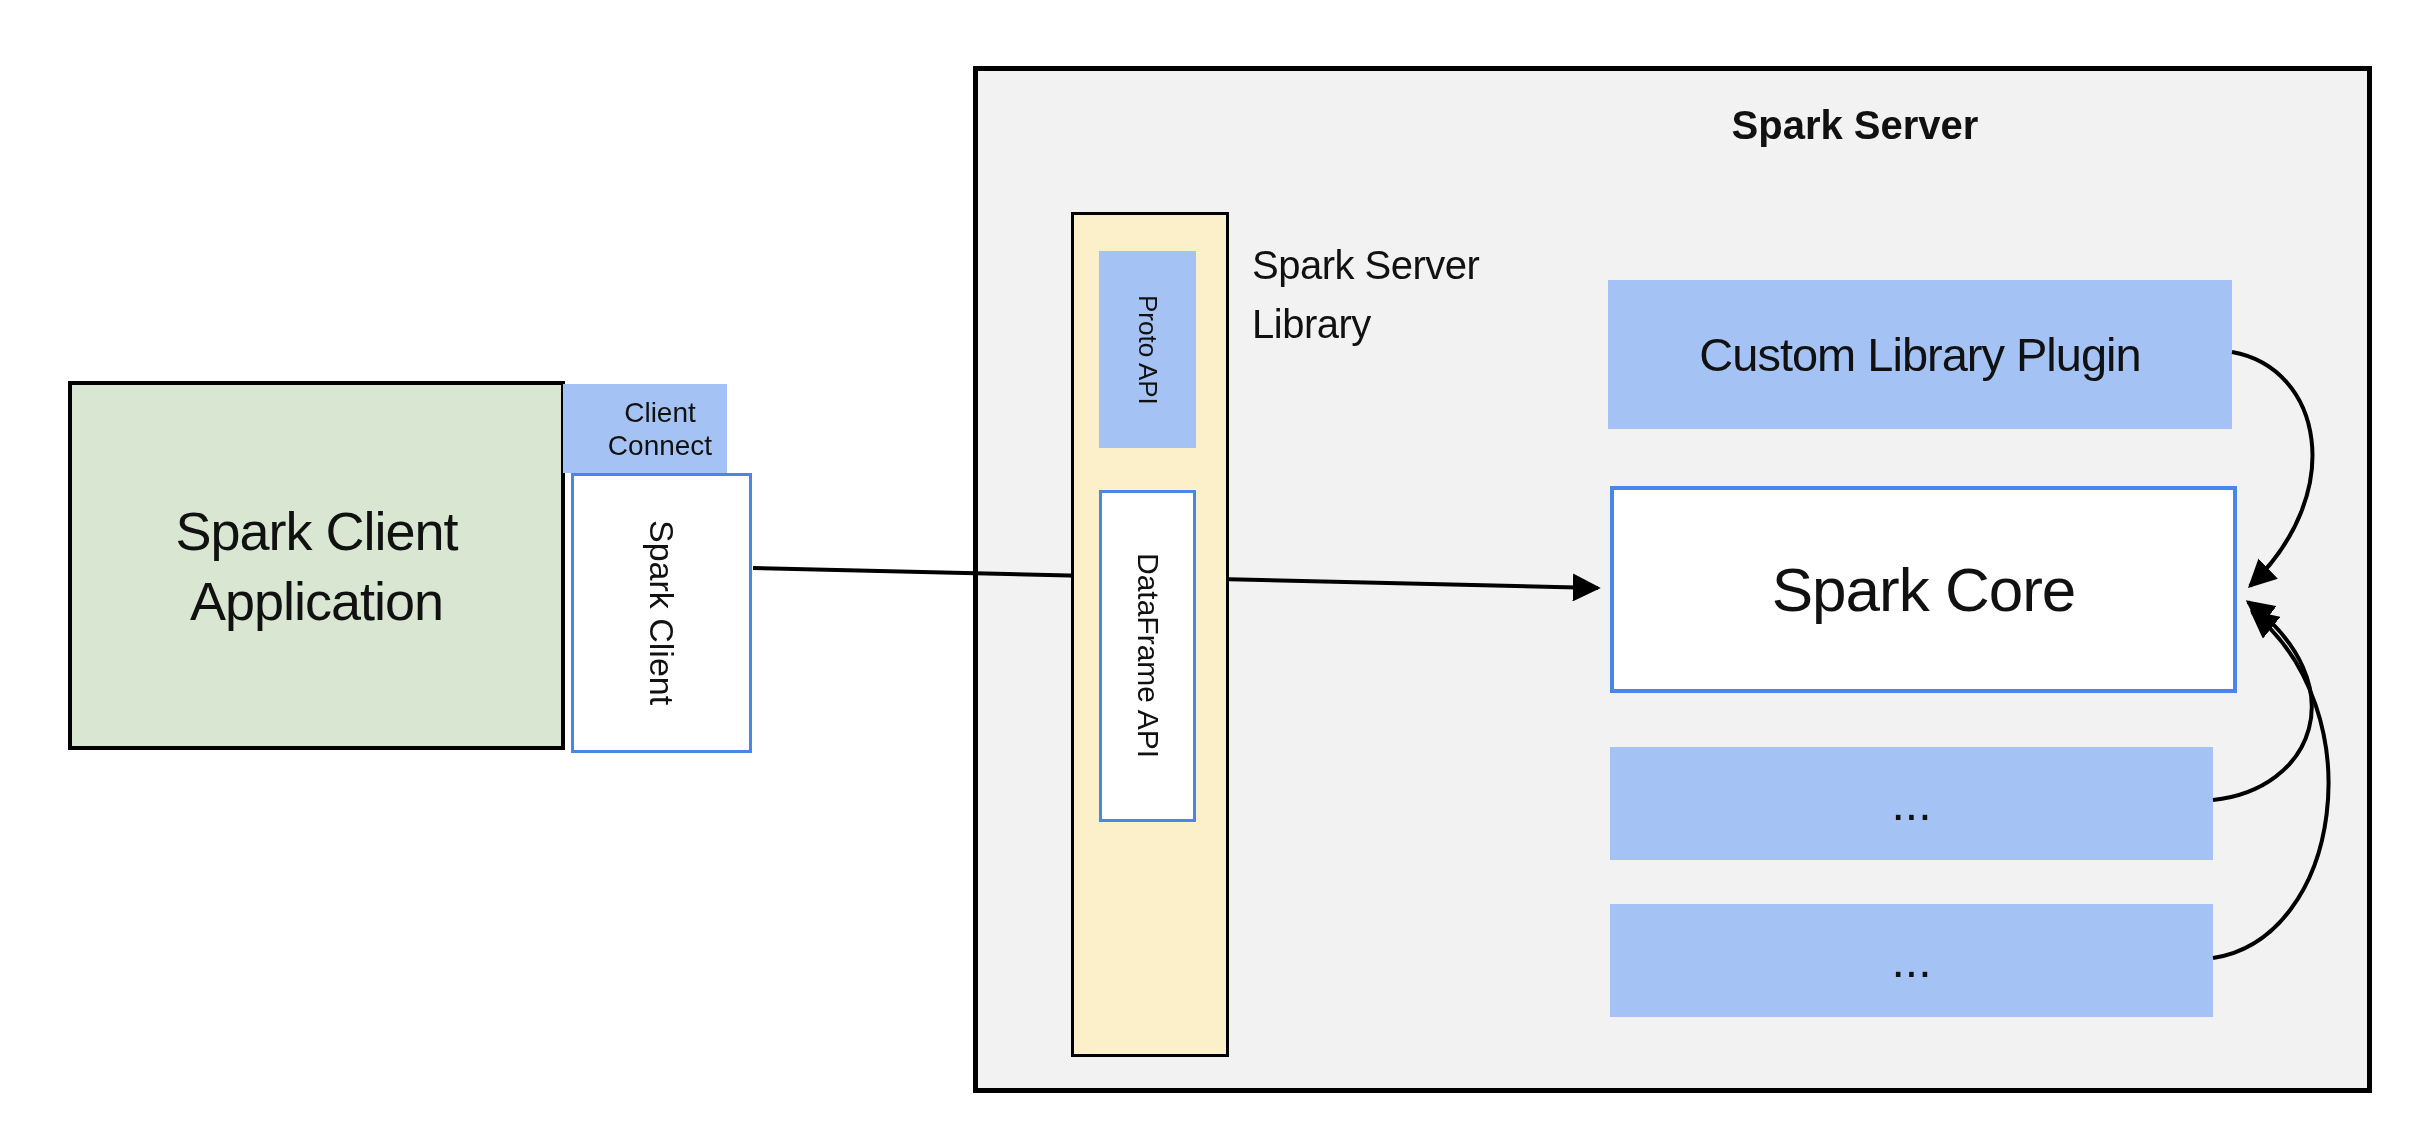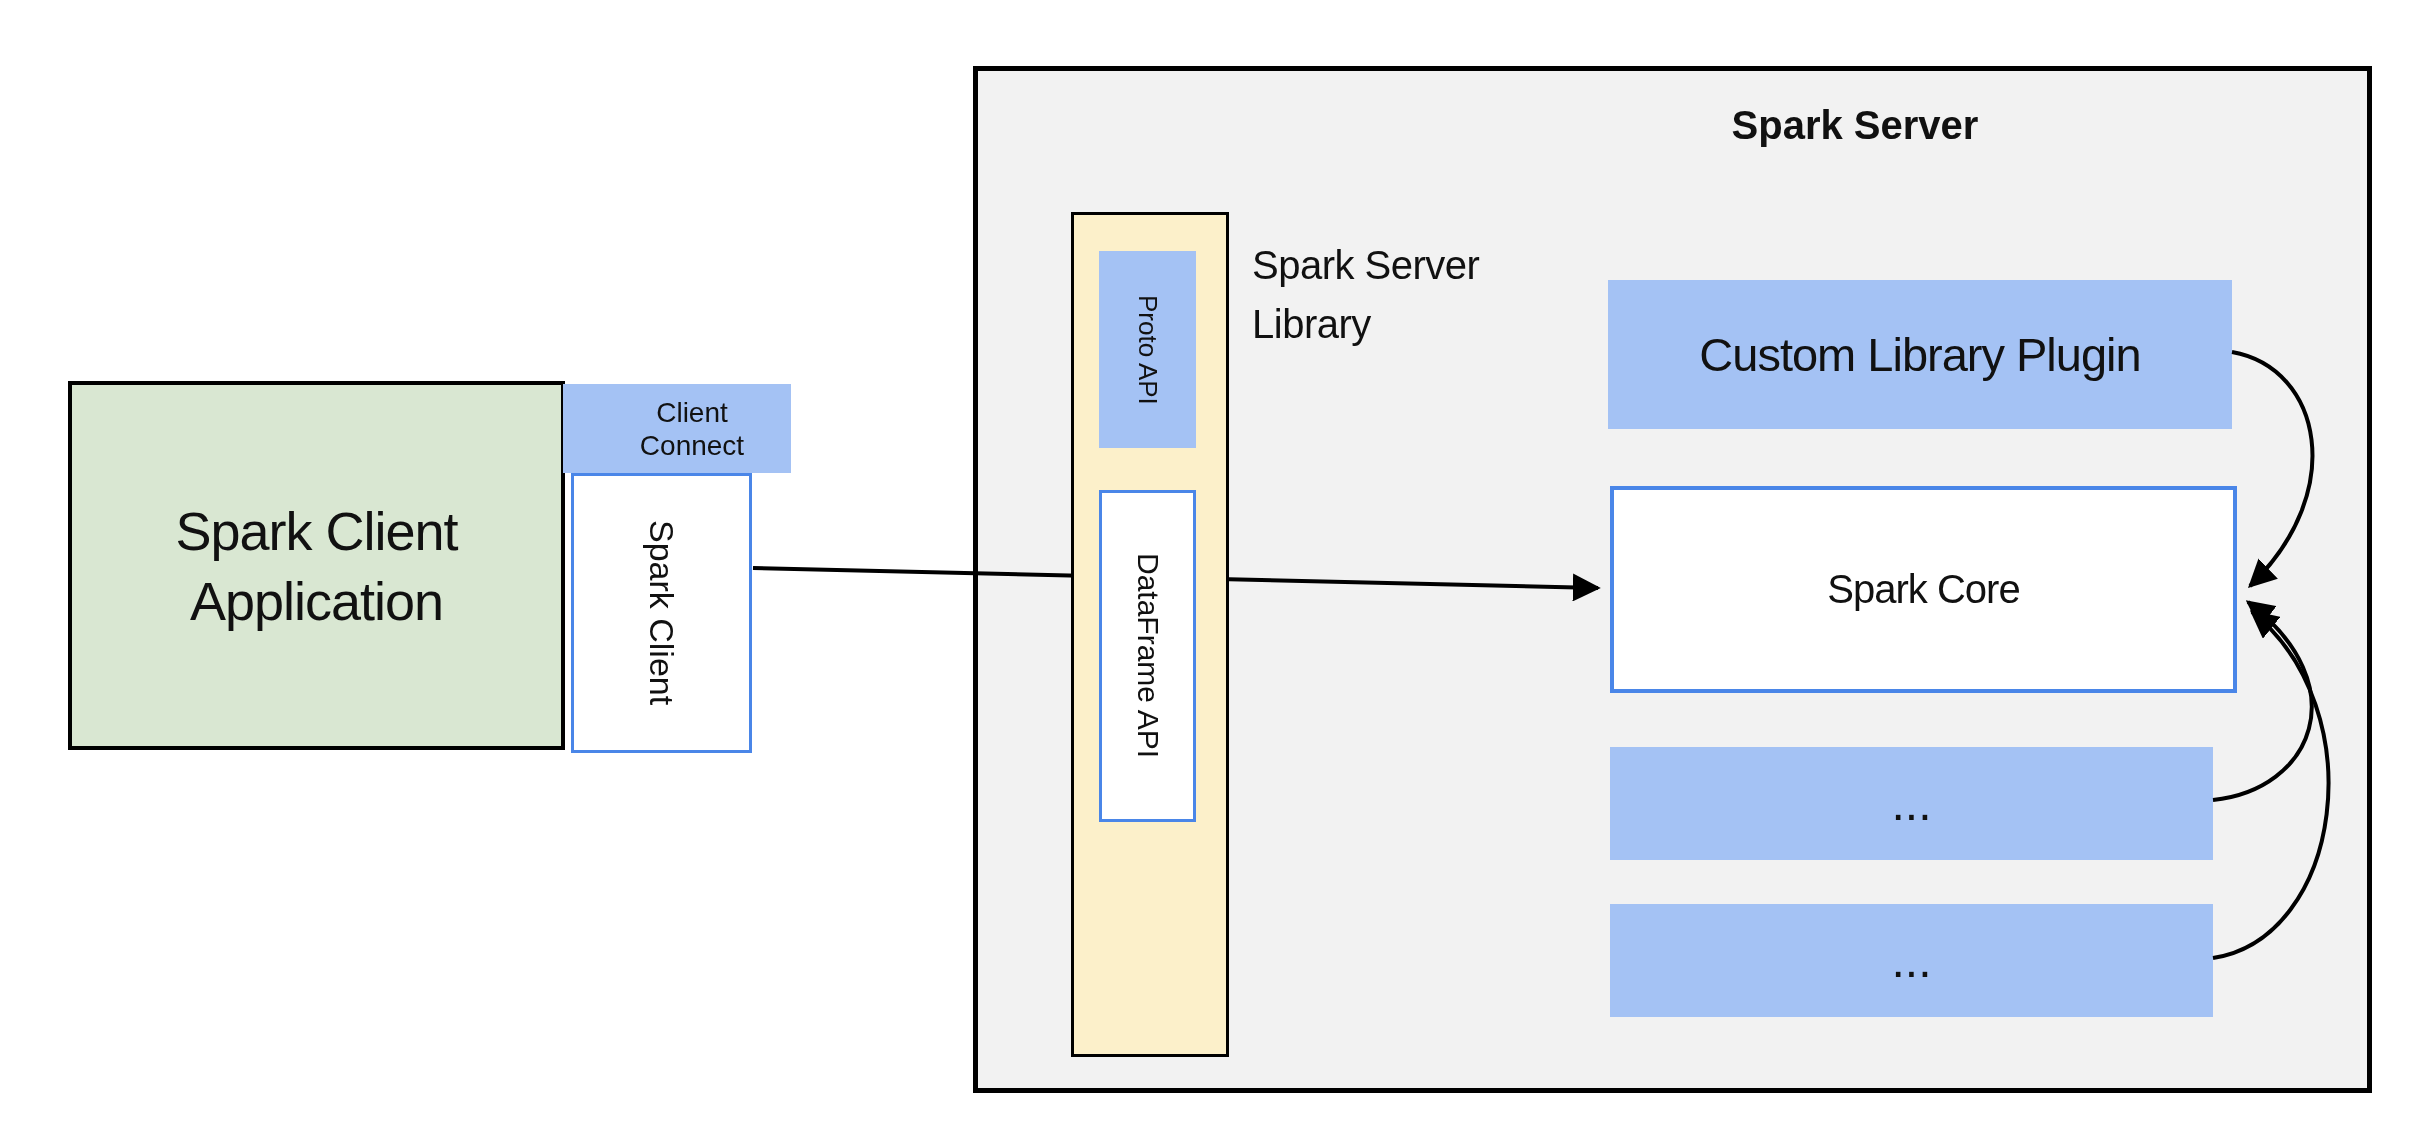--- a/index.html
+++ b/index.html
@@ -8,39 +8,39 @@
     font-family:"Liberation Sans", sans-serif; color:#111111; overflow:hidden;
   }
   .abs { position:absolute; box-sizing:border-box; }
   .flexc { display:flex; align-items:center; justify-content:center; text-align:center; }
 
   
   .gray-box   { left:973px;  top:66px;  width:1399px; height:1027px; background:var(--gray_fill,#f2f2f2); border:5px solid #000; z-index:1; }
   .green-box  { left:68px;   top:381px; width:497px;  height:369px;  background:var(--green_fill,#d9e7d2); border:4px solid #000; z-index:1;
                 font-size:54px; line-height:70px; letter-spacing:-1px; }
   
-  .client-package { left:563px; top:384px; width:228px; height:89px; background:var(--blue_fill,#a4c2f4); z-index:3;
+  .client-package { left:563px; top:384px; width:164px; height:89px; background:var(--blue_fill,#a4c2f4); z-index:3;
                     font-size:28px; line-height:33px;padding-left:30px; }
   .spark-client-box { left:571px; top:473px; width:181px; height:280px; background:#fff; border:3px solid var(--blue_border,#4a86e8); z-index:3;
                       font-size:34px; }
   
   .yellow-box { left:1071px; top:212px; width:158px; height:845px; background:var(--yellow_fill,#fcf0ca); border:3px solid #000; z-index:3; }
   .proto-box  { left:1099px; top:251px; width:97px; height:197px; background:var(--blue_fill,#a4c2f4); z-index:4; font-size:26px; }
   .dataframe-box { left:1099px; top:490px; width:97px; height:332px; background:#fff; border:3px solid var(--blue_border,#4a86e8); z-index:4; font-size:30px; }
   .vtext { writing-mode:vertical-rl; text-orientation:mixed; white-space:nowrap; }
 
   
   .connect-title { left:1003px; top:71px; width:320px; text-align:center; font-size:40px; line-height:51px; letter-spacing:-0.5px; z-index:2; }
   .server-lib-label { left:1252px; top:236px; width:420px; text-align:left; font-size:40px; line-height:59px; letter-spacing:-0.5px; z-index:2; }
   .server-title { left:1655px; top:100px; width:400px; text-align:center; font-size:40px; line-height:50px; font-weight:bold; z-index:2; }
 
   
   .clp-box   { left:1608px; top:280px; width:624px; height:149px; background:var(--blue_fill,#a4c2f4); z-index:3; font-size:47px; letter-spacing:-1px;justify-content:center; }
   .core-box  { left:1610px; top:486px; width:627px; height:207px; background:#fff; border:4px solid var(--blue_border,#4a86e8); z-index:3;
-               font-size:40px; letter-spacing:-1px;text-align:center; }
+               font-size:62px; letter-spacing:-1px;text-align:center; }
   .dots-box1 { left:1610px; top:747px; width:603px; height:113px; background:var(--blue_fill,#a4c2f4); z-index:3; font-size:48px; }
   .dots-box2 { left:1610px; top:904px; width:603px; height:113px; background:var(--blue_fill,#a4c2f4); z-index:3; font-size:48px; }
 
   
   .layer { position:absolute; left:0; top:0; width:2435px; height:1135px; pointer-events:none; }
   .layer-under { z-index:2; }
   .layer-over  { z-index:5; }
   .stroke { stroke:var(--line,#000); stroke-width:4; fill:none; }
 </style>
 </head>

